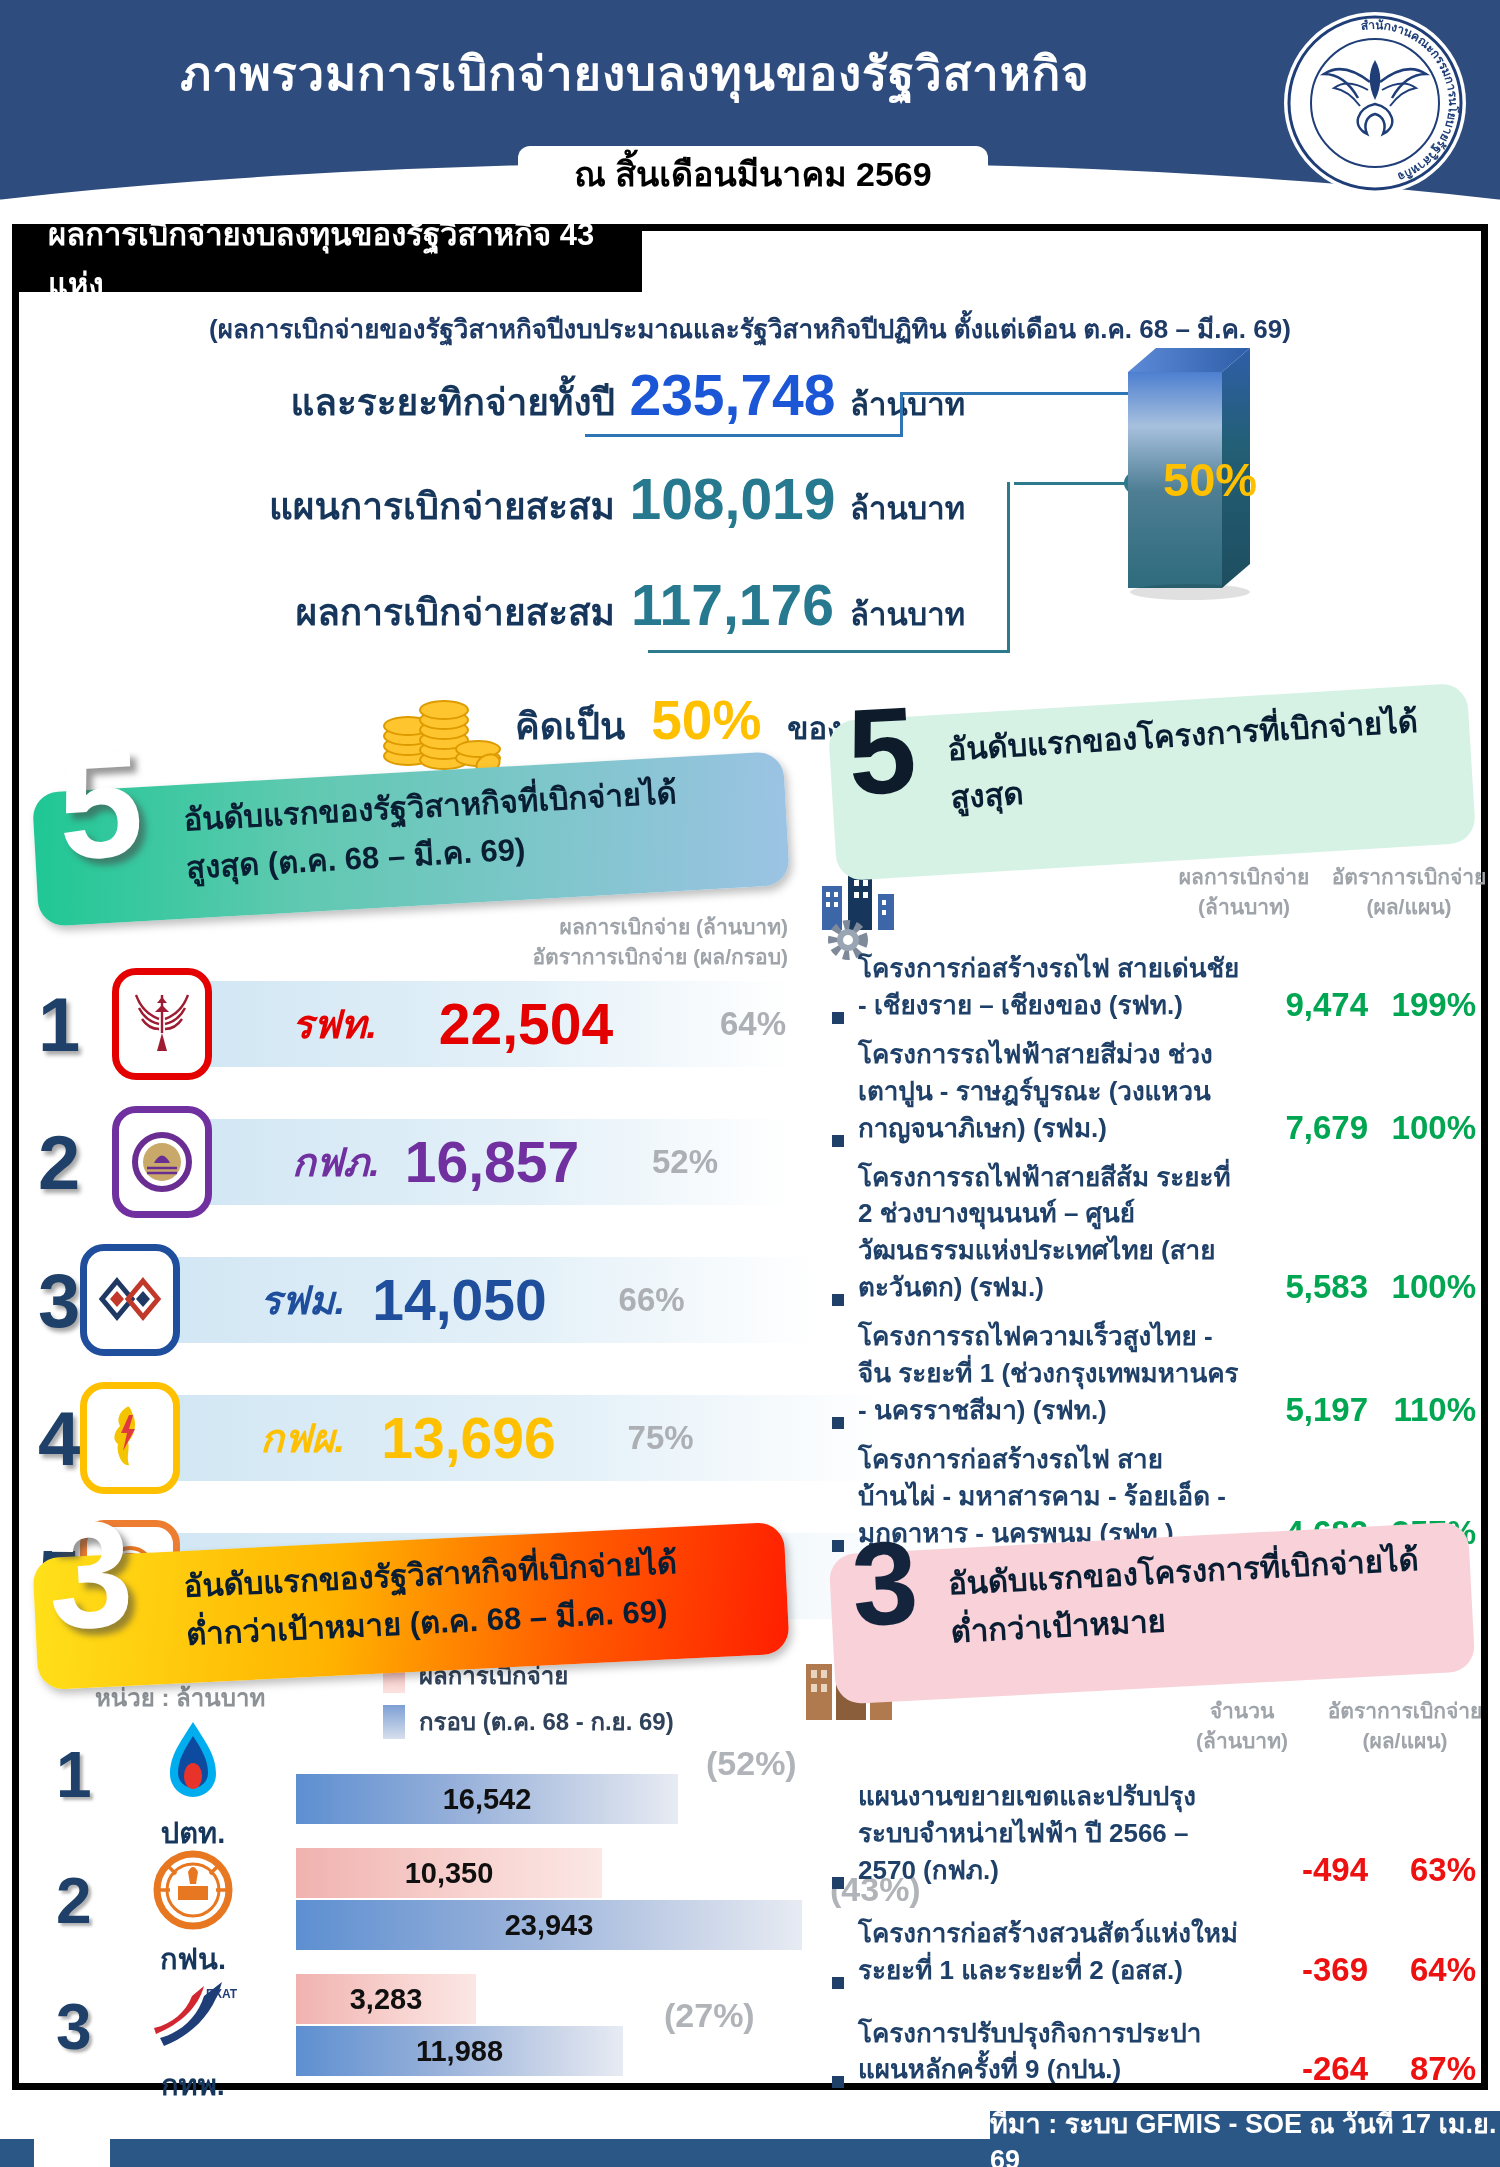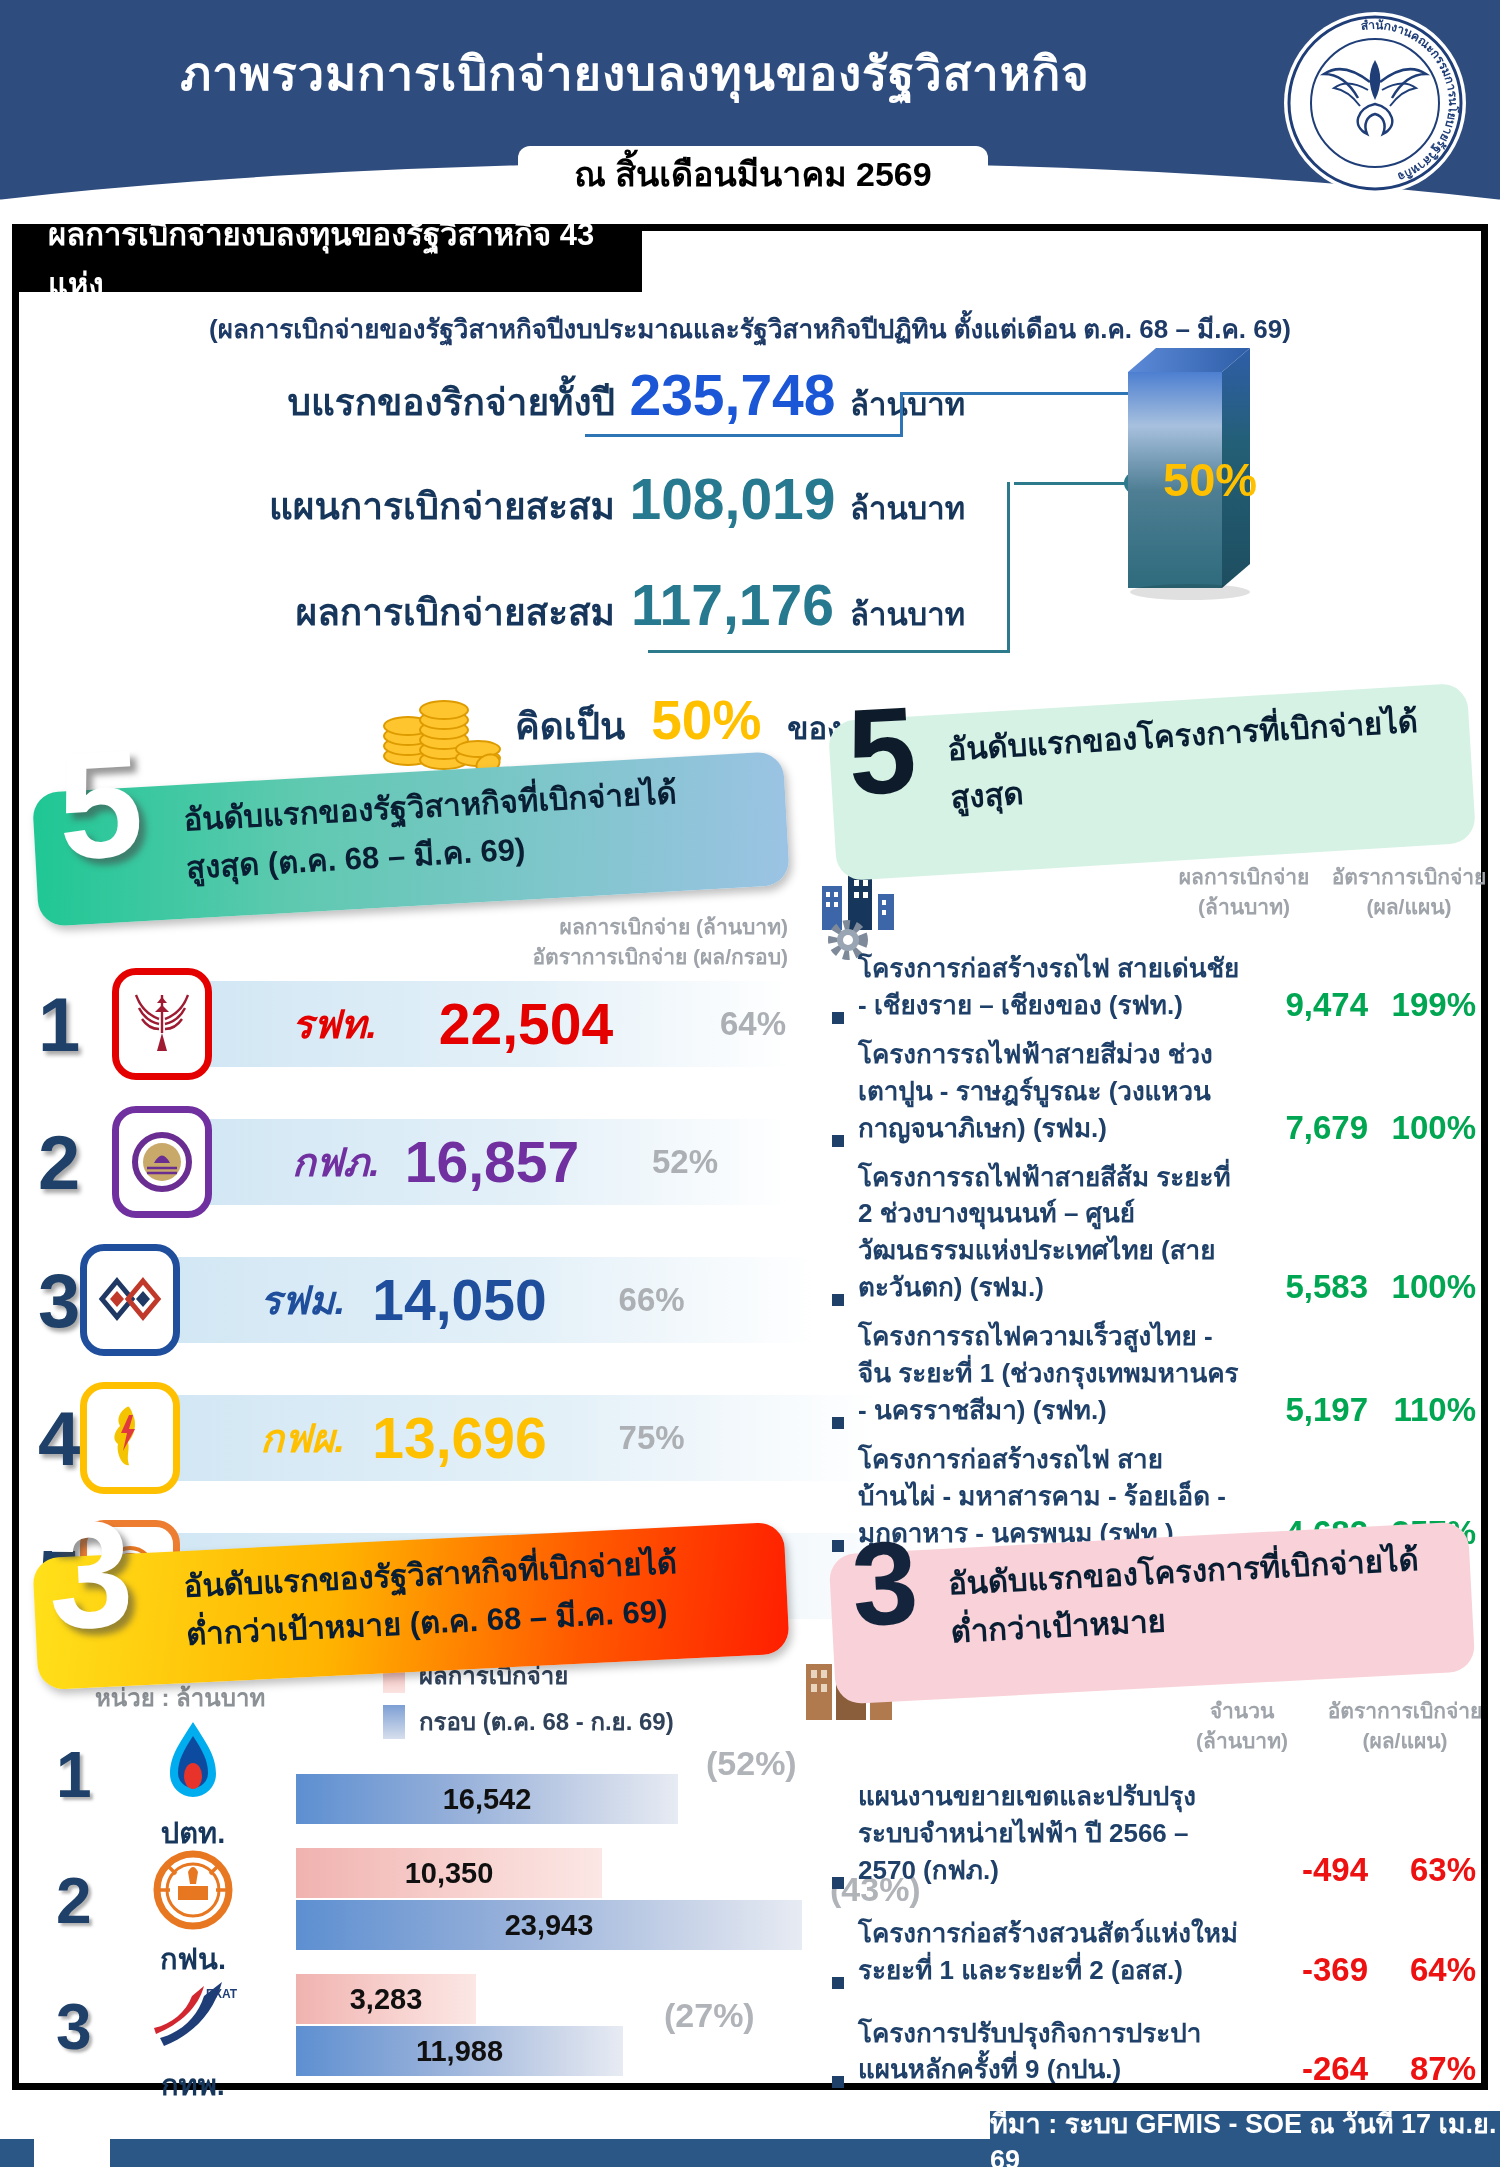--- a/index.html
+++ b/index.html
@@ -115,21 +115,21 @@
         <textPath href="#ringpath" startOffset="22%">สำนักงานคณะกรรมการนโยบายรัฐวิสาหกิจ</textPath>
       </text>
     </svg>
   </div>
 
   <div class="box"></div>
   <div class="sec-badge">ผลการเบิกจ่ายงบลงทุนของรัฐวิสาหกิจ 43 แห่ง</div>
   <div class="note">(ผลการเบิกจ่ายของรัฐวิสาหกิจปีงบประมาณและรัฐวิสาหกิจปีปฏิทิน ตั้งแต่เดือน ต.ค. 68 – มี.ค. 69)</div>
 
   <div class="stat" style="top:362px;">
-    <div class="lb">บแรกของริกจ่ายทั้งปี</div>
+    <div class="lb">และระยะทิกจ่ายทั้งปี</div>
     <div class="val v-blue">235,748</div>
     <div class="un">ล้านบาท</div>
   </div>
   <div class="stat" style="top:466px;">
     <div class="lb">แผนการเบิกจ่ายสะสม</div>
     <div class="val v-teal">108,019</div>
     <div class="un">ล้านบาท</div>
   </div>
   <div class="stat" style="top:572px;">
     <div class="lb">ผลการเบิกจ่ายสะสม</div>
@@ -276,21 +276,21 @@
     <div class="t5row">
       <div class="t5rank">4</div>
       <div class="t5logo" style="border-color: rgb(255, 192, 0);">
         <svg width="46" height="66" viewBox="0 0 46 66">
           <path d="M20 2 C13 6 9 14 13 21 C7 27 5 35 11 39 C9 47 15 62 22 60 C19 51 23 45 21 37 C28 30 30 18 26 10 C24 4 22 0 20 2 Z" fill="#F5C400"></path>
           <path d="M22 10 L14 28 h6 L16 46 L28 24 h-6 L26 10 Z" fill="#E03A3E"></path>
         </svg>
       </div>
       <div class="t5bar">
         <div class="t5org" style="color: rgb(255, 192, 0);">กฟผ.</div>
-        <div class="t5val" style="color: rgb(255, 192, 0);">13,696</div>
+        <div class="t5val" style="color: rgb(255, 192, 0); margin-left: 9px;">13,696</div>
         <div class="t5rate">75%</div>
         <div style="width:190px;"></div>
       </div>
     </div>
 
     <div class="t5row">
       <div class="t5rank">5</div>
       <div class="t5logo" style="border-color: rgb(237, 125, 49);">
         <svg width="58" height="56" viewBox="0 0 58 56">
           <circle cx="29" cy="27" r="23" fill="#fff" stroke="#E87722" stroke-width="4"></circle>

